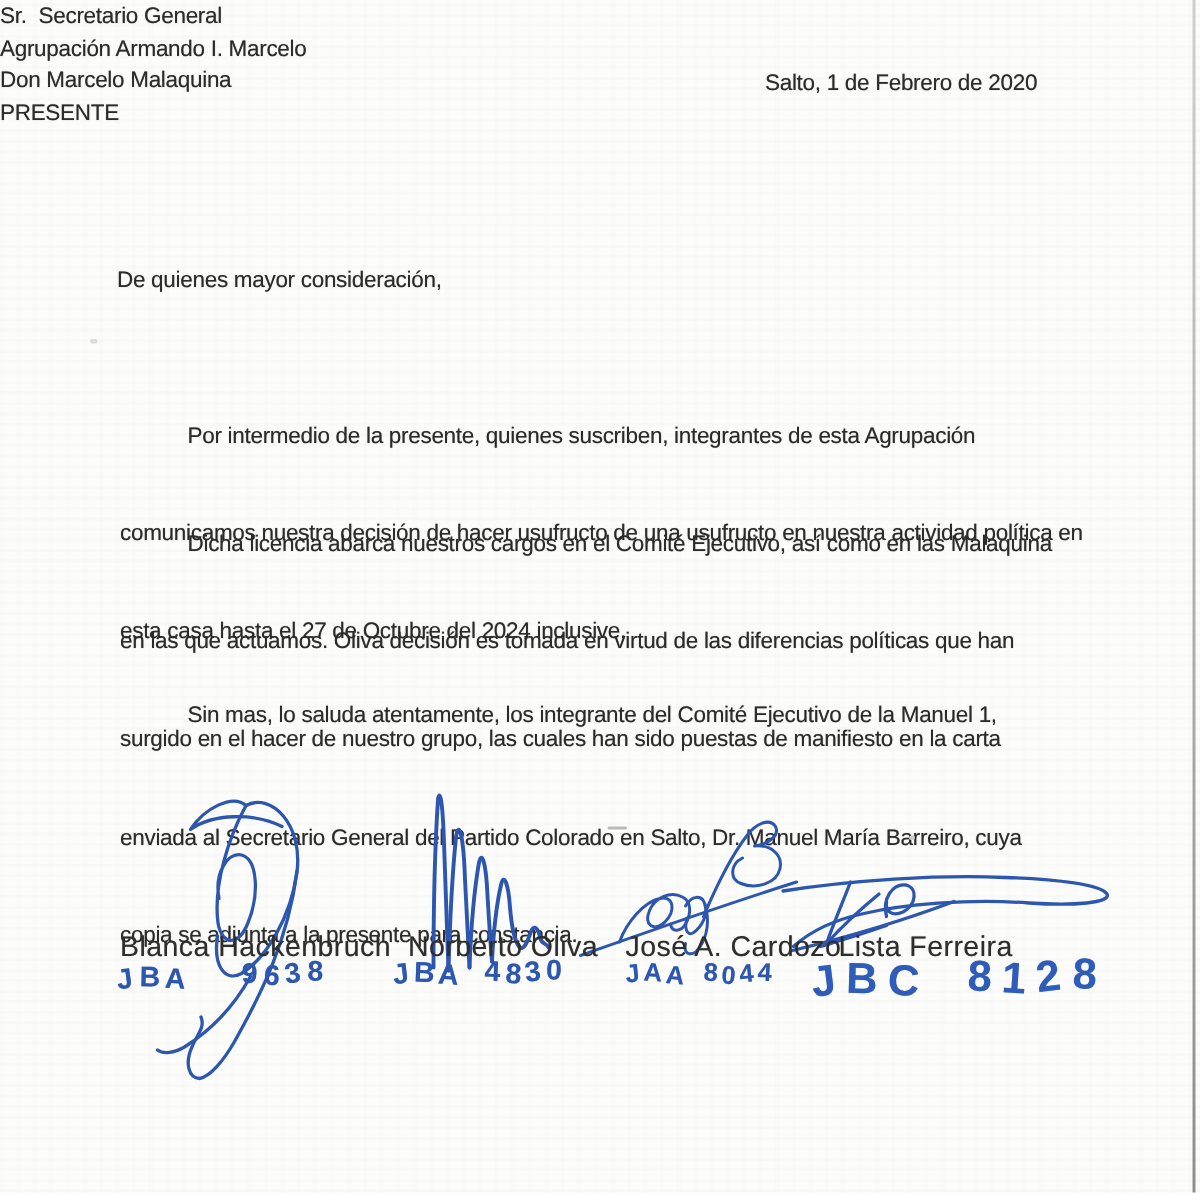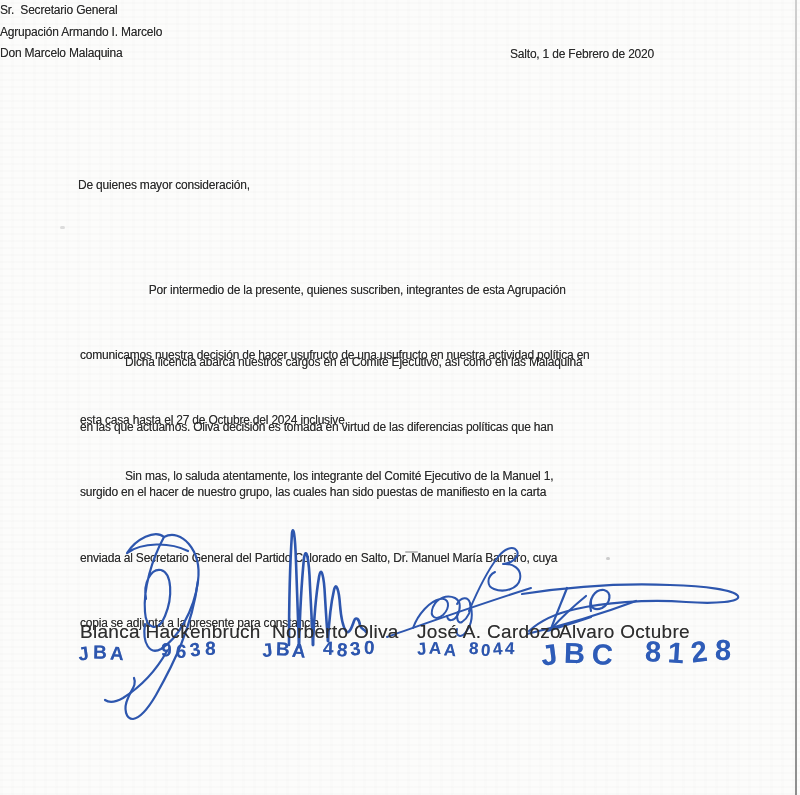--- a/index.html
+++ b/index.html
@@ -13,31 +13,31 @@
   .page{
     position:absolute;inset:0;
     background:
       repeating-linear-gradient(0deg, rgba(0,0,0,0.012) 0 2px, rgba(0,0,0,0) 2px 7px),
       repeating-linear-gradient(90deg, rgba(0,0,0,0.008) 0 3px, rgba(0,0,0,0) 3px 11px),
       #fcfcfb;
   }
   .txt{
     position:absolute;
     color:#2b2b2b;
-    font-size:12px;
+    font-size:15px;
     letter-spacing:-0.2px;
     white-space:pre;
     text-shadow:0 0 0.6px rgba(45,45,45,0.55);
   }
   .date{top:47px;left:510px;}
   .recipient{top:75px;left:78px;line-height:21.6px;}
   .salutation{top:178px;left:78px;}
   .para{line-height:21.8px;left:80px;}
   .para .line{white-space:pre;}
-  .para .indent{padding-left:45px;text-align:center;}
+  .para .indent{padding-left:45px;}
   .p0{top:236px;} .p1{top:308px;} .p2{top:422px;}
   .sig-name{
     position:absolute;top:621px;
     color:#2e2e2e;font-size:19px;letter-spacing:0.3px;white-space:pre;
     text-shadow:0 0 0.6px rgba(45,45,45,0.5);
   }
   .n0{left:80px;} .n1{left:272px;} .n2{left:417px;} .n3{left:559px;}
   .hw{
     position:absolute;
     color:var(--ink,#2d56ae);
@@ -72,20 +72,21 @@
 <body>
 
 <div class="page">
 
   <div class="txt date">Salto, 1 de Febrero de 2020</div>
 
   <div class="recipient">
     <div class="txt" style="position:static">Sr.  Secretario General</div>
     <div class="txt" style="position:static">Agrupación Armando I. Marcelo</div>
     <div class="txt" style="position:static">Don Marcelo Malaquina</div>
+    <div class="txt" style="position:static">PRESENTE</div>
   </div>
 
   <div class="txt salutation">De quienes mayor consideración,</div>
 
   <div class="txt para p0">
     <div class="line indent">Por intermedio de la presente, quienes suscriben, integrantes de esta Agrupación</div>
     <div class="line">comunicamos nuestra decisión de hacer usufructo de una usufructo en nuestra actividad política en</div>
     <div class="line">esta casa hasta el 27 de Octubre del 2024 inclusive.</div>
   </div>
 
@@ -127,21 +128,21 @@
       <path d="M 551 629 C 561 618, 575 605, 586 596"></path>
       <path d="M 547 631 C 560 627, 577 622, 591 617"></path>
       <path d="M 591 611 C 588 599, 595 589, 604 590 C 612 592, 611 603, 602 608 C 595 611, 590 608, 591 601"></path>
       <path d="M 527 634 C 556 627, 596 616, 636 601"></path>
     </g>
   </svg>
 
   <div class="sig-name n0">Blanca Hackenbruch</div>
   <div class="sig-name n1">Norberto Oliva</div>
   <div class="sig-name n2">José A. Cardozo</div>
-  <div class="sig-name n3">Alvaro Octubre</div>
+  <div class="sig-name n3">Lista Ferreira</div>
 
   <div class="hw c0"><span>J</span><span>B</span><span>A</span><span> </span><span>9</span><span>6</span><span>3</span><span>8</span></div>
   <div class="hw c1"><span>J</span><span>B</span><span>A</span><span> </span><span>4</span><span>8</span><span>3</span><span>0</span></div>
   <div class="hw c2"><span>J</span><span>A</span><span>A</span><span> </span><span>8</span><span>0</span><span>4</span><span>4</span></div>
   <div class="hw c3"><span>J</span><span>B</span><span>C</span><span> </span><span>8</span><span>1</span><span>2</span><span>8</span></div>
 
   <div class="artifact a0"></div>
   <div class="artifact a1"></div>
   <div class="artifact a2"></div>
   <div class="scan-edge"></div>

